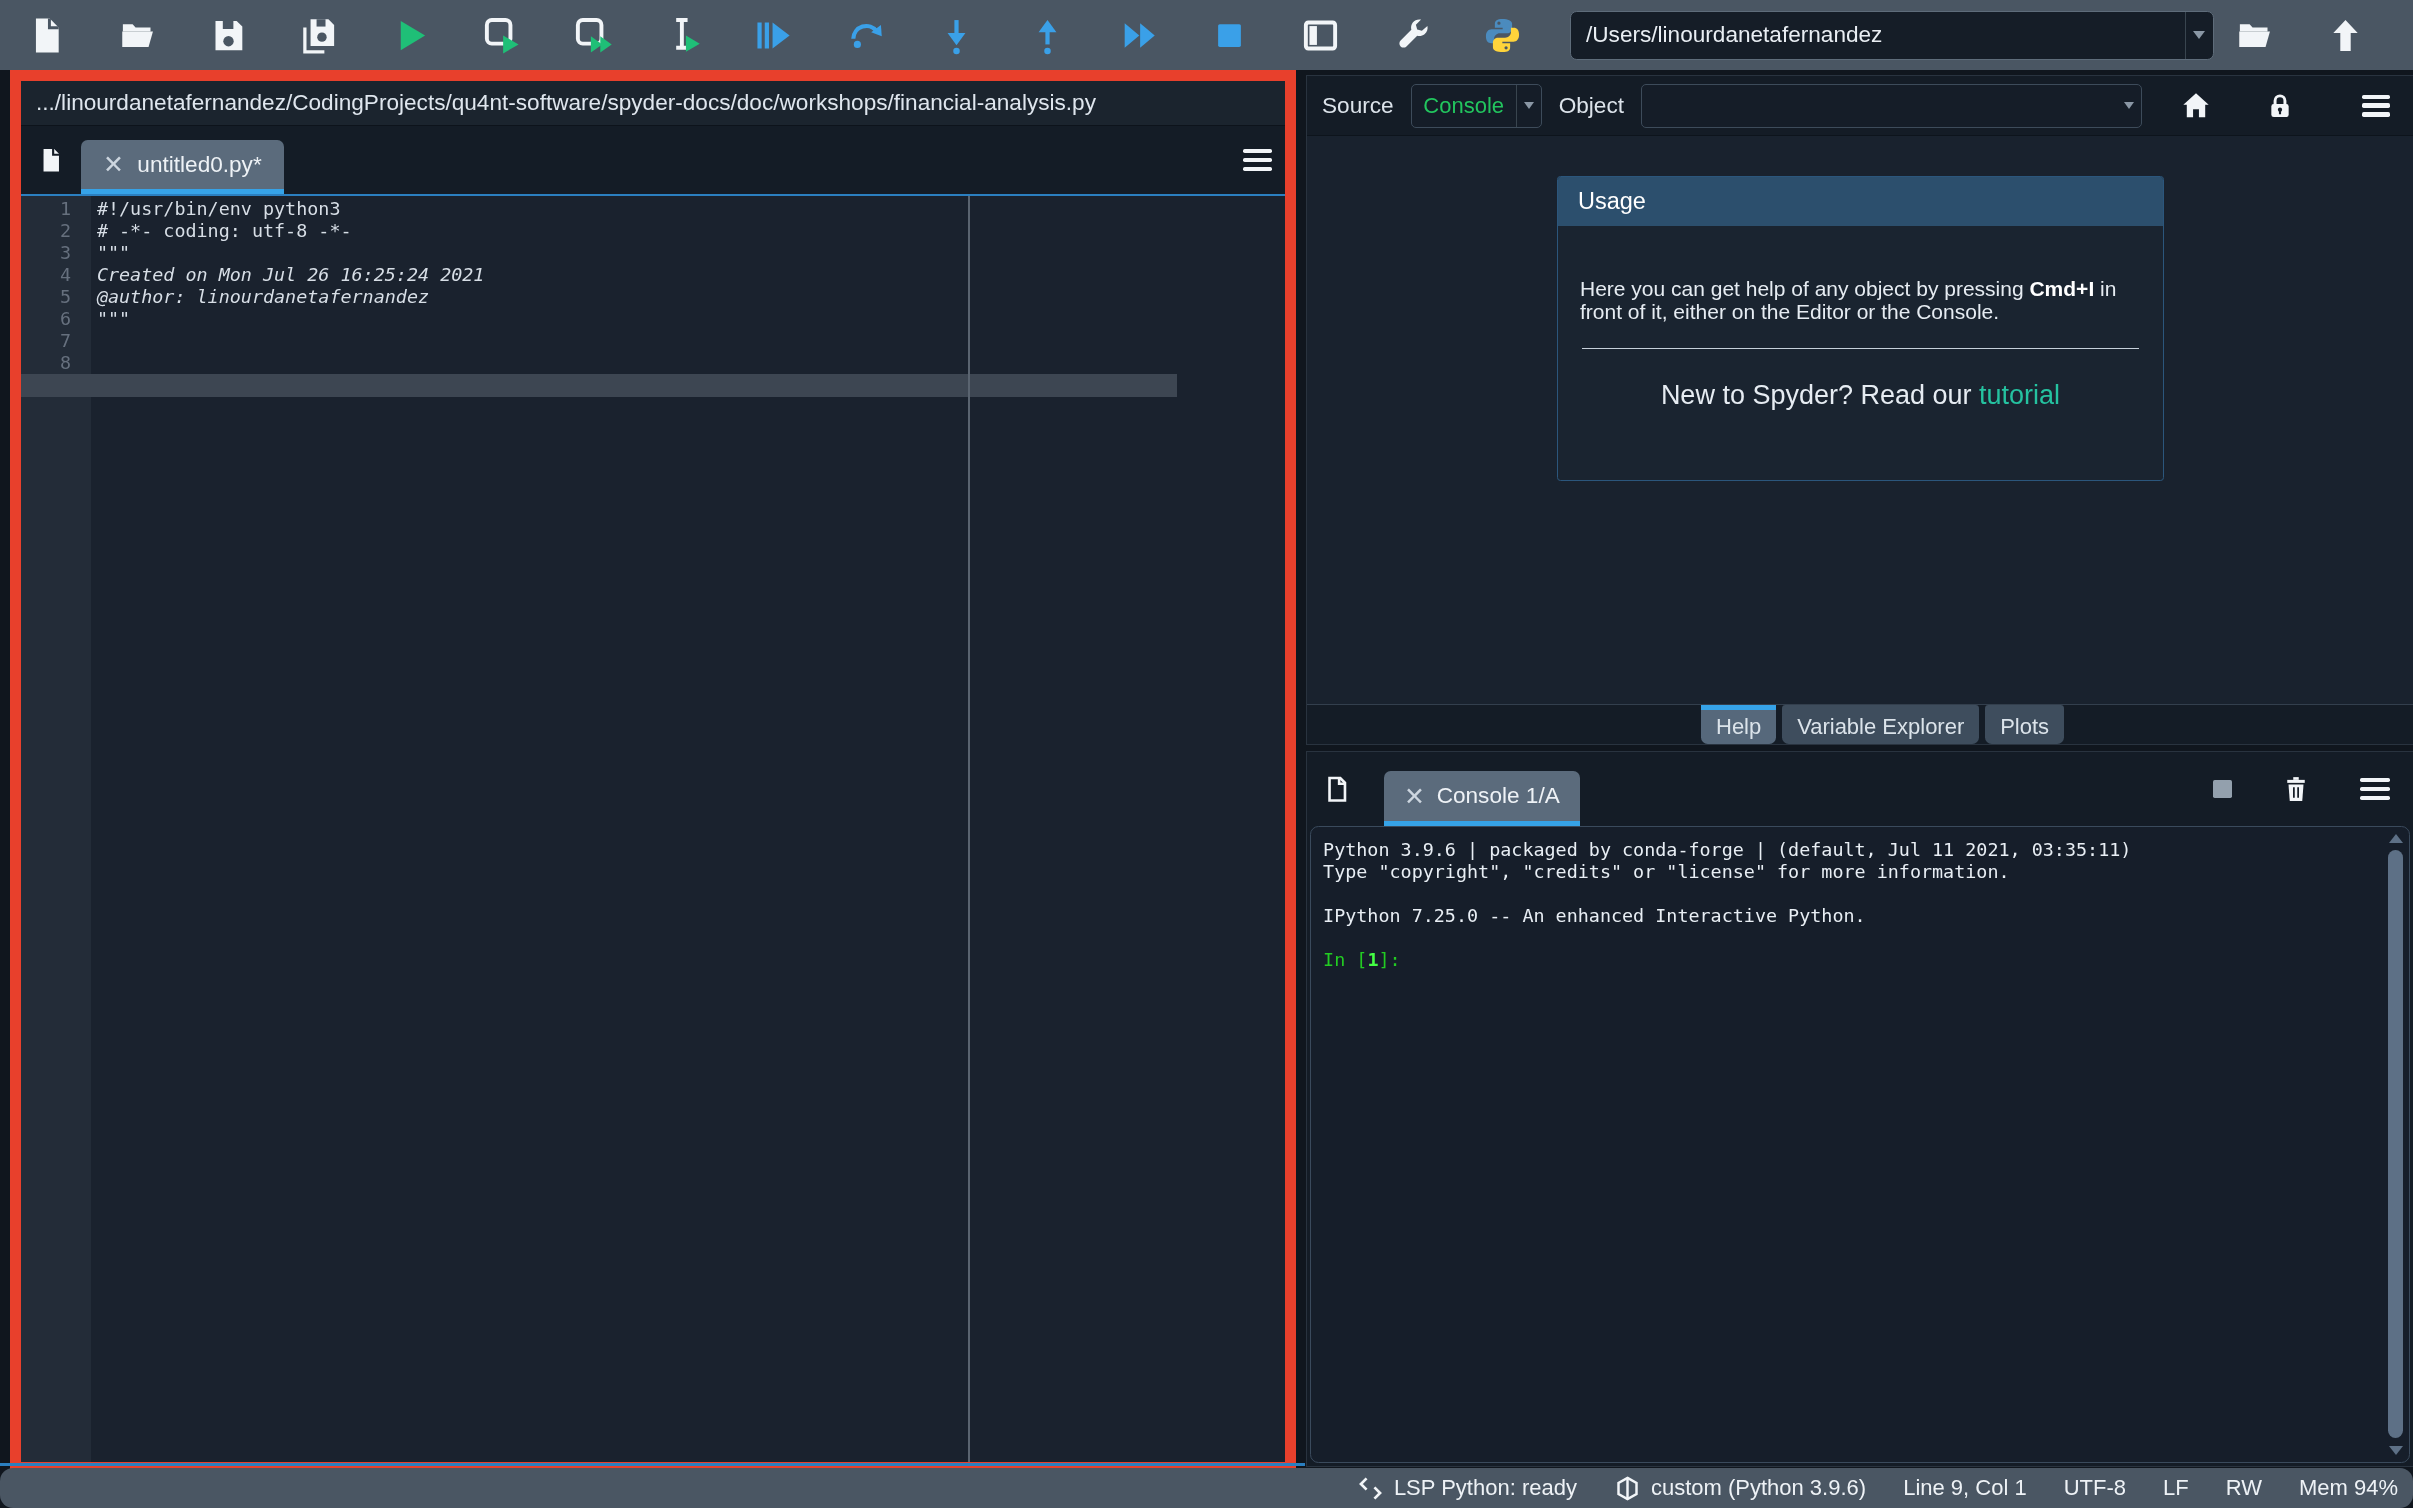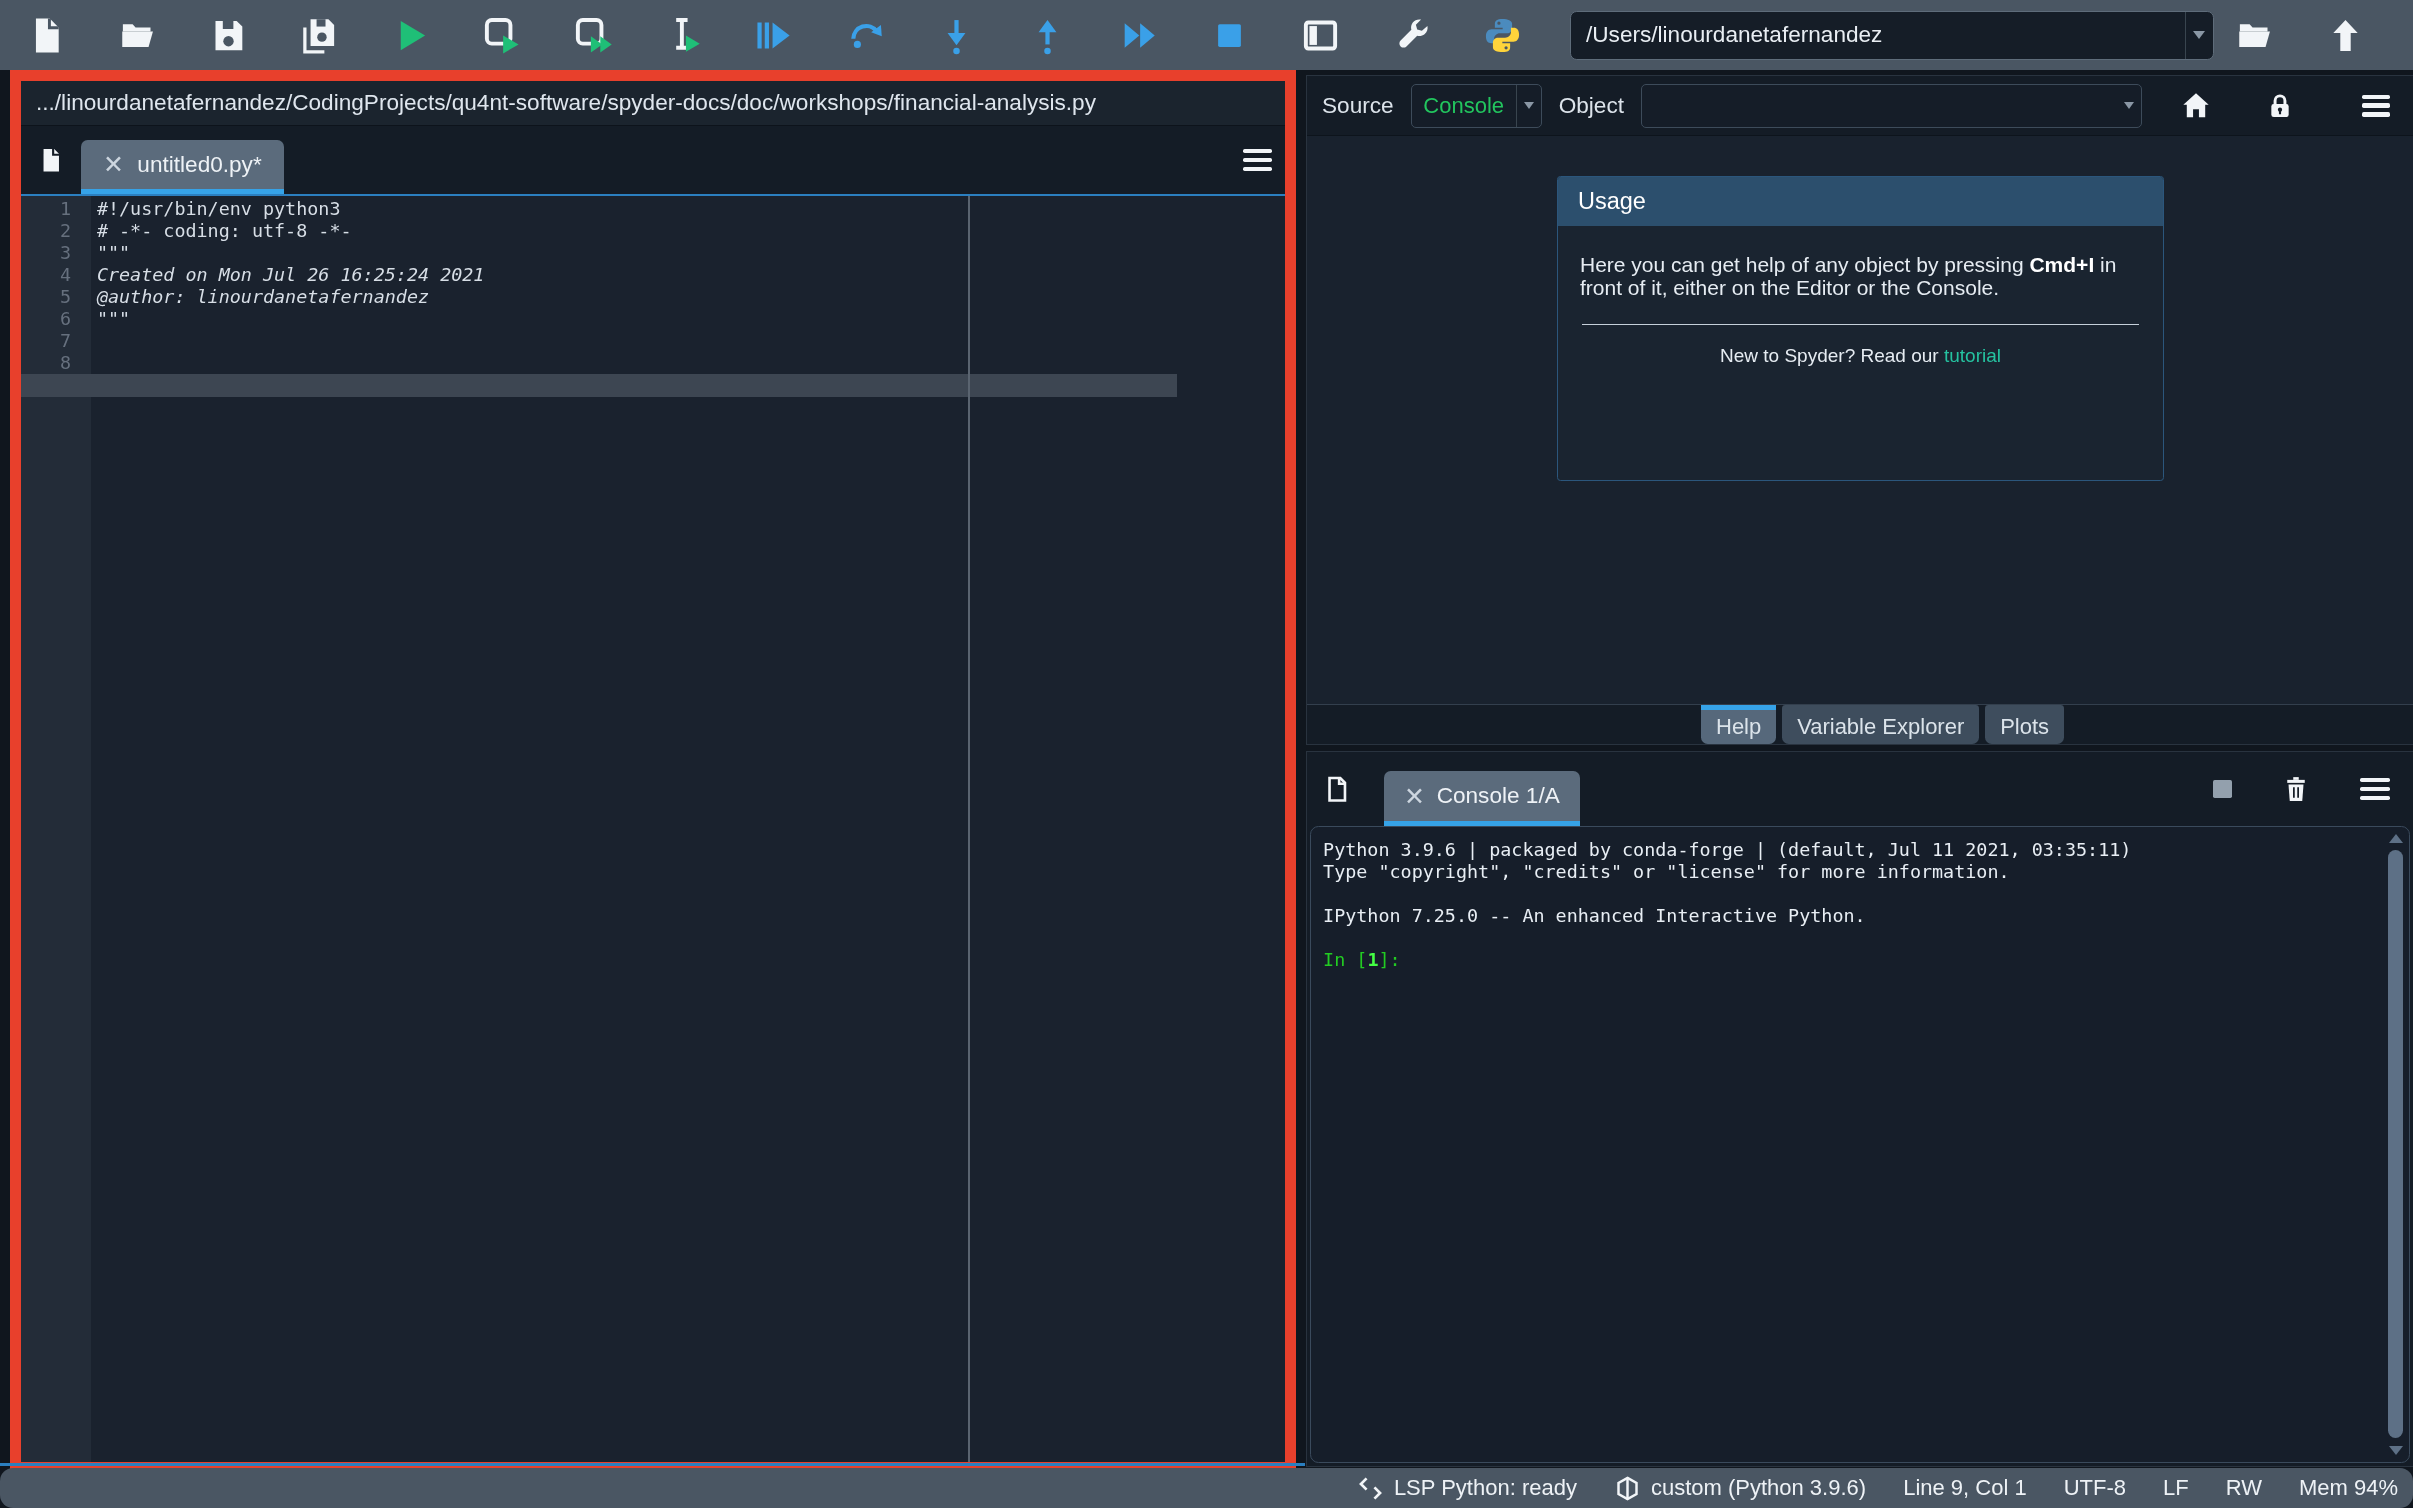--- a/index.html
+++ b/index.html
@@ -69,25 +69,25 @@
                 align-items:center; justify-content:center; }
   .combo.obj { width:501px; }
   .hicon { width:37px; height:37px; display:flex; align-items:center; justify-content:center; }
   .hicon svg { width:32px; height:32px; }
   .help-content { flex:1; position:relative; background:#19222e; border-top:1.7px solid #0d141c; }
   .usage-box { position:absolute; left:250px; top:40px; width:607px; height:305px;
                border:1.7px solid #2b567c; border-radius:3.4px; background:#1a2430; overflow:hidden; }
   .usage-head { height:49px; background:#2c4f6d; display:flex; align-items:center; padding-left:20px;
                 color:#ffffff; font-size:23.5px; }
   .usage-body { padding:20px 22px 0 22px; color:#e6ecf2; font-size:21px; line-height:22.6px; }
-  .usage-body p { margin-top:8px; }
+  .usage-body p { margin-top:32px; }
   .usage-body b { font-weight:bold; color:#ffffff; }
   .usage-body i { font-style:italic; }
   .usage-hr { border:none; border-top:1.7px solid #c6d0da; margin:25px 1.7px 0 1.7px; }
-  .usage-foot { text-align:center; margin-top:20px; font-size:19px; color:#e6ecf2; }
+  .usage-foot { text-align:center; margin-top:35px; font-size:27px; color:#e6ecf2; }
   .usage-foot a { color:#25c2a0; text-decoration:none; }
   .help-tabs { height:40px; background:#141c26; border-top:1.7px solid #333f4d;
                display:flex; align-items:stretch; padding-left:394px; gap:5.9px; }
   .htab { display:flex; align-items:center; padding:0 15px; font-size:22px; color:#dbe3ea;
           background:#3e4d5d; border-radius:3.4px 3.4px 6.7px 6.7px; border-top:5px solid transparent; }
   .htab.active { background:#56687b; border-top:5px solid #36a3e8; border-radius:0 0 6.7px 6.7px; }
 
   
   .console-pane { position:absolute; left:1306px; top:751px; width:1108px; height:716px;
                   background:#141c26; border:1.7px solid #29333f; display:flex; flex-direction:column; }

